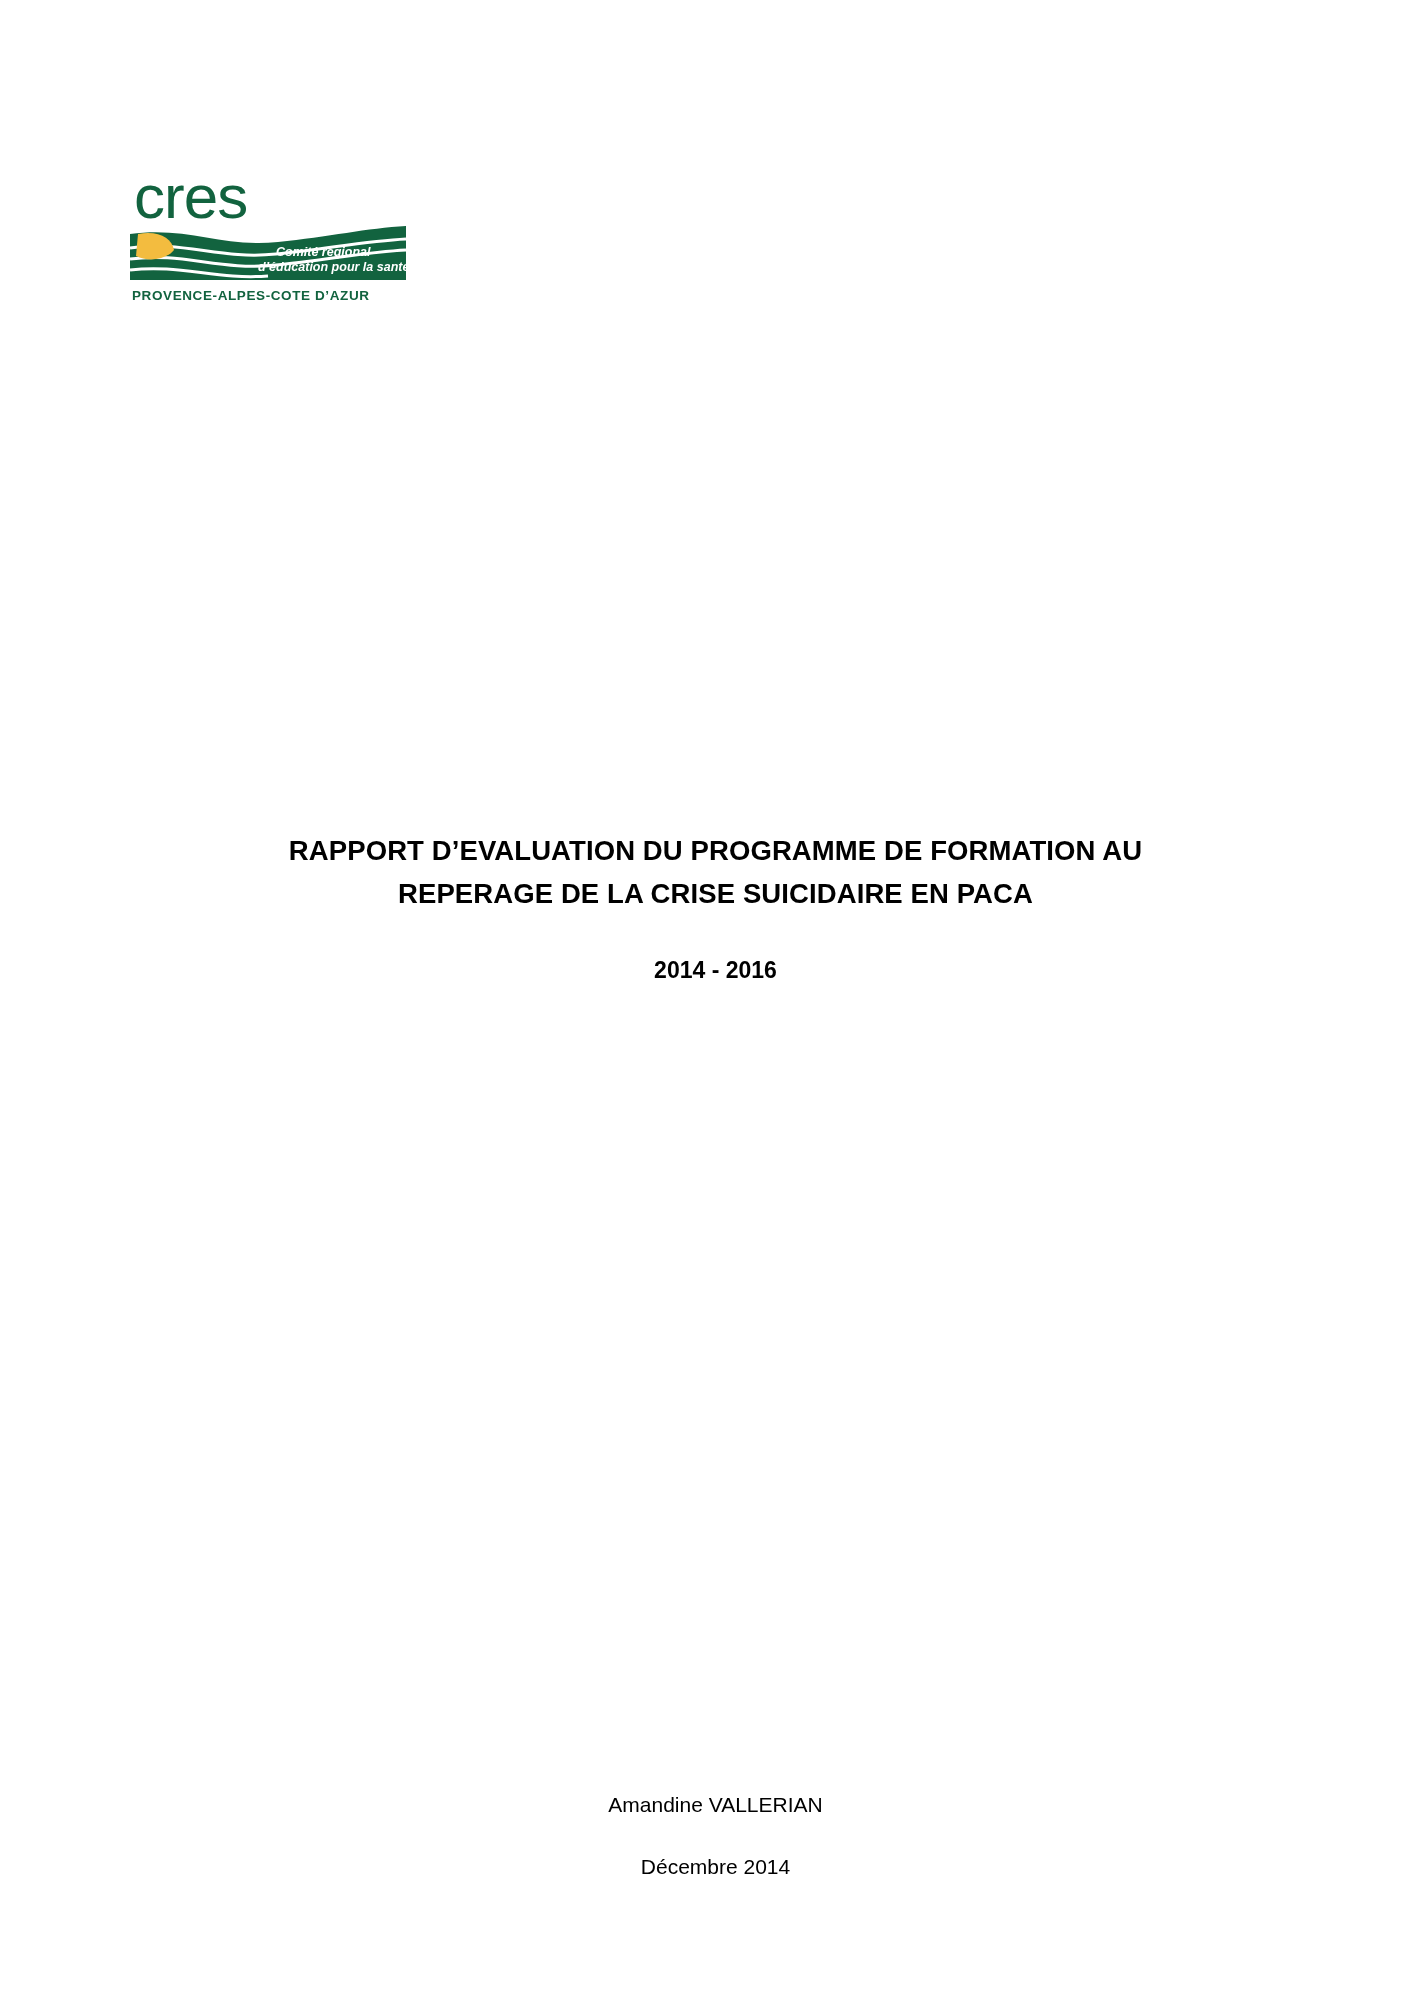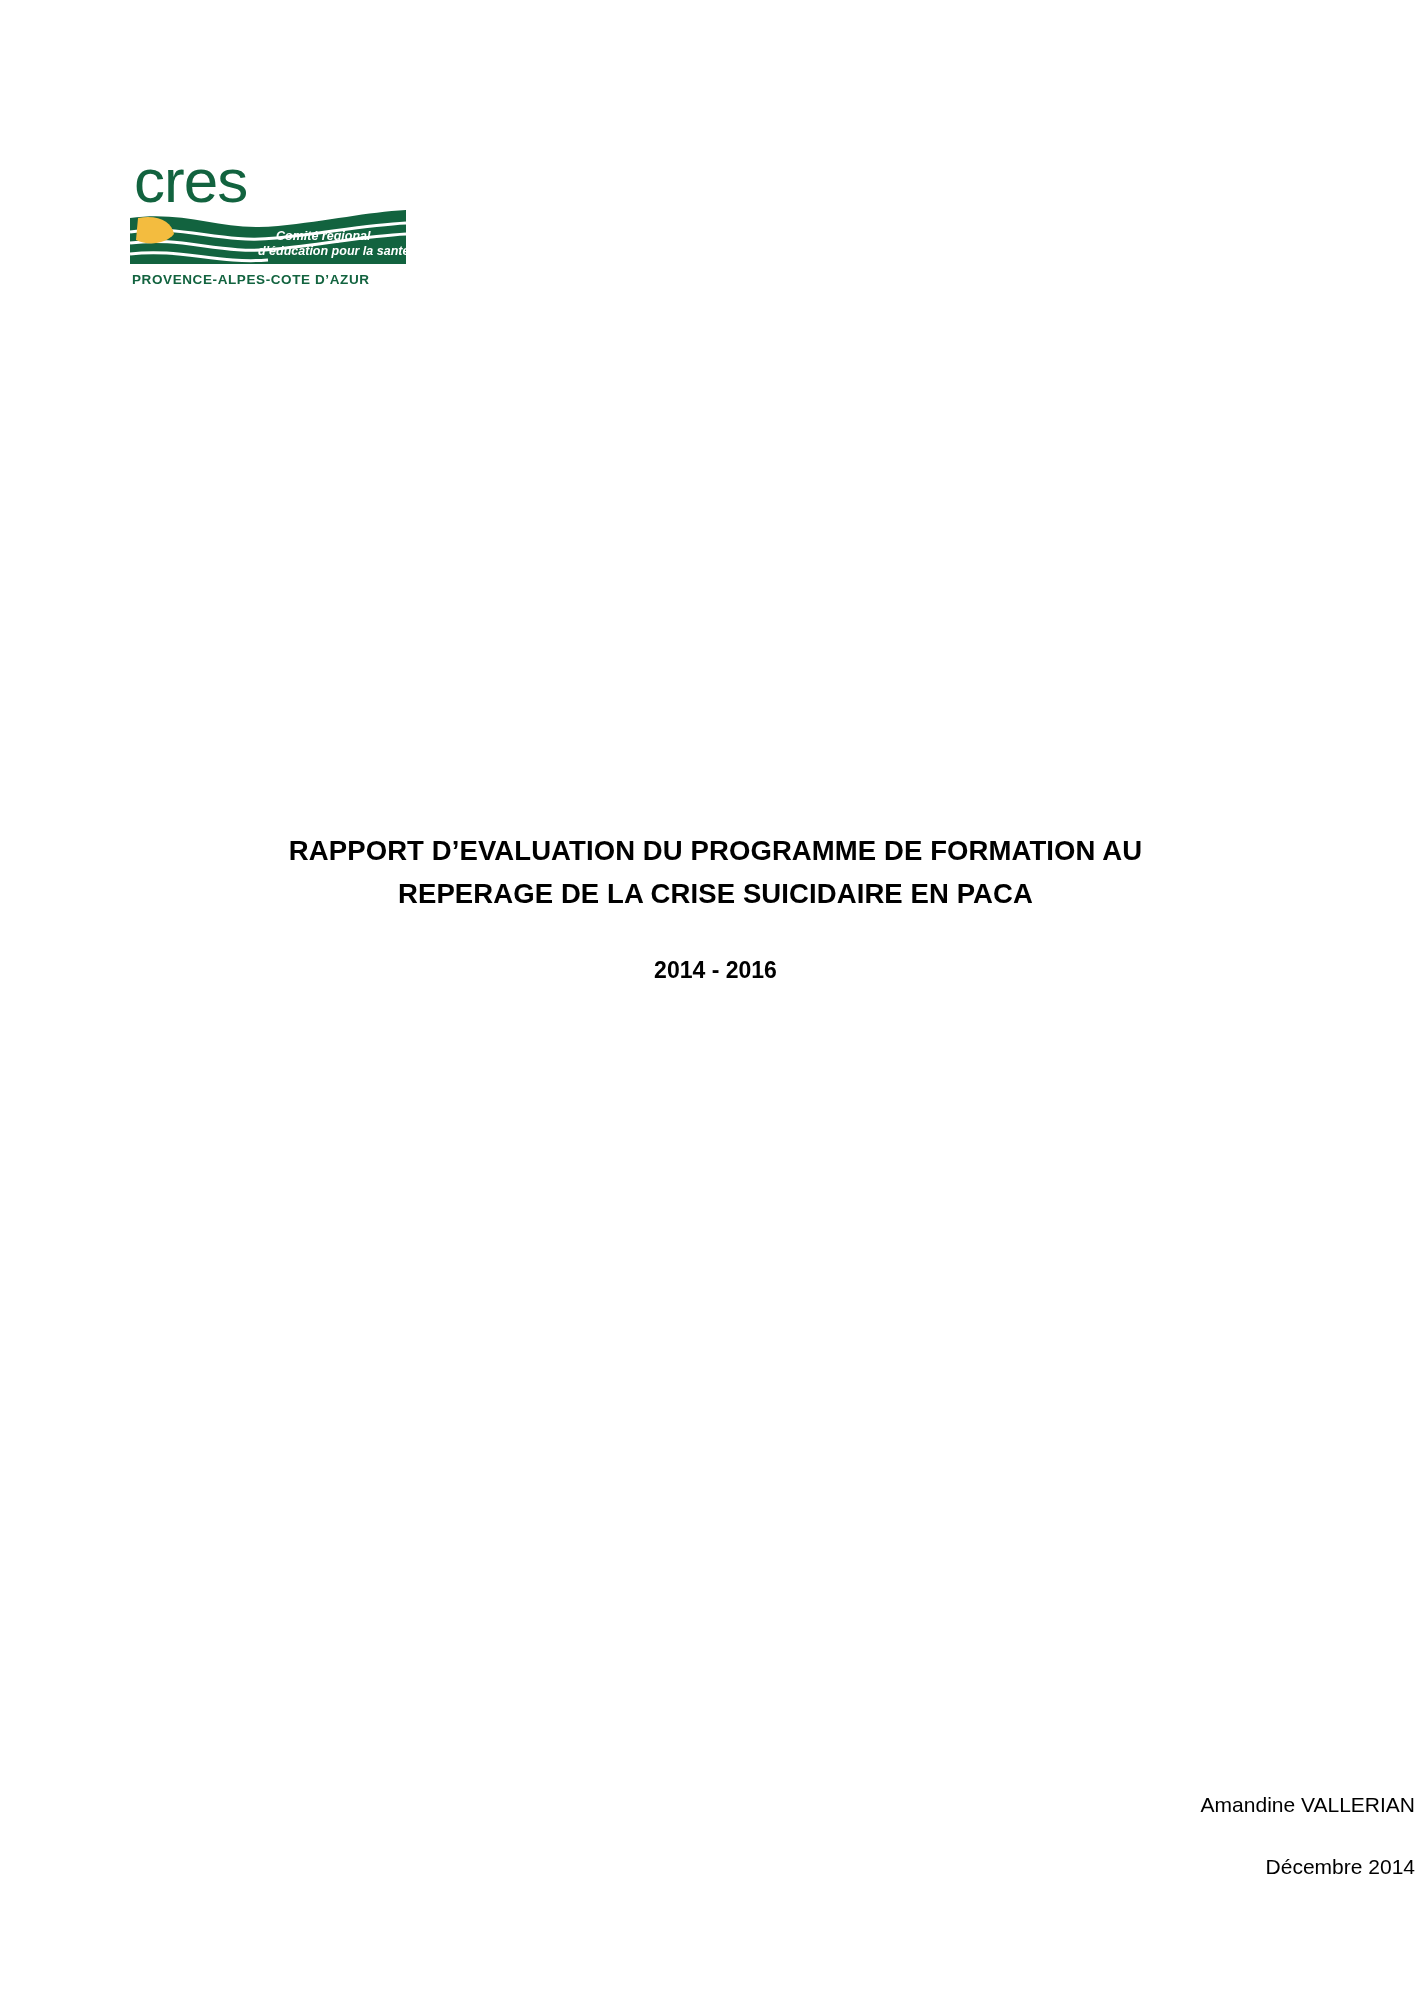--- a/index.html
+++ b/index.html
@@ -20,21 +20,21 @@
     position: relative;
     width: 1415px;
     height: 2000px;
     background: #ffffff;
   }
 
   
   .logo-block {
     position: absolute;
     left: 128px;
-    top: 140px;
+    top: 156px;
     width: 280px;
     height: 165px;
   }
   .logo-svg {
     display: block;
   }
 
   
   .title-block {
     position: absolute;
@@ -62,21 +62,21 @@
     margin-top: 42px;
     color: #000000;
   }
 
   
   .author-block {
     position: absolute;
     left: 16px;
     right: 0;
     bottom: 118px;
-    text-align: right;
+    text-align: center;
   }
   .author-name {
     font-size: 21px;
     line-height: 1.5;
     color: #000000;
   }
   .doc-date {
     font-size: 21px;
     line-height: 1.5;
     margin-top: 30px;

